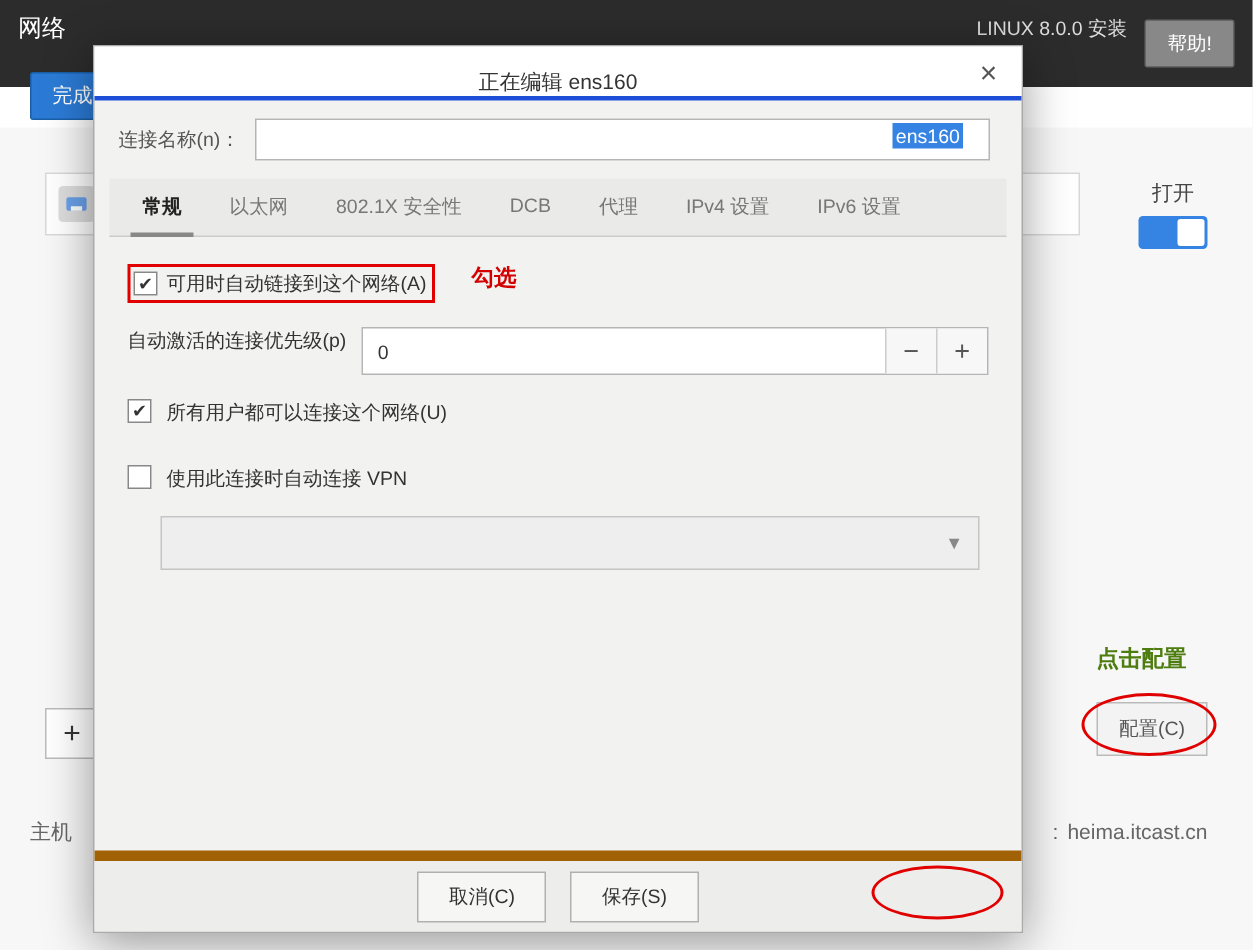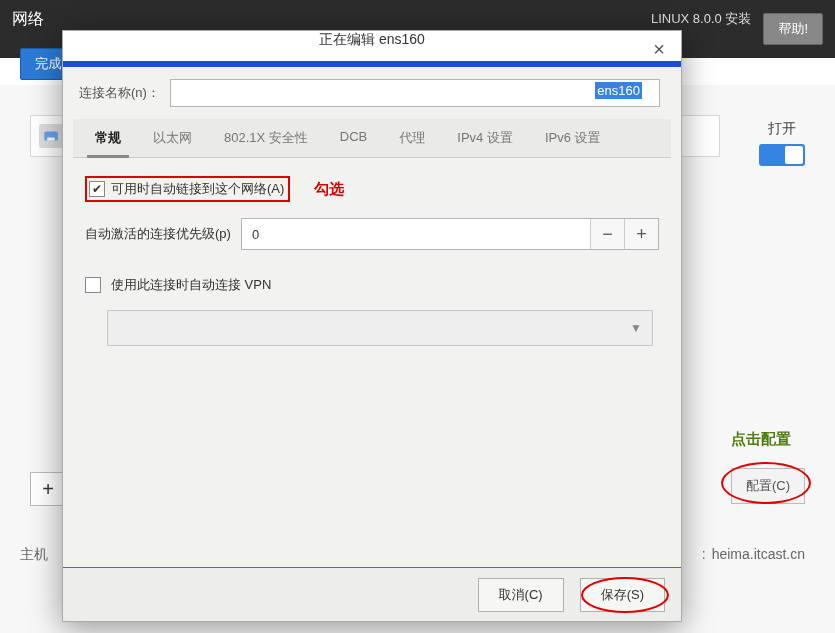--- a/index.html
+++ b/index.html
@@ -105,23 +105,23 @@
     width:620px; height:592px;
     background:#f2f2f0;
     border:1px solid #aaa;
     box-shadow: 0 6px 30px rgba(0,0,0,.4);
     z-index: 10;
     display:flex; flex-direction:column;
   }
   .dialog-titlebar {
     background:#fff;
     height:36px;
-    display:flex; align-items:flex-start; justify-content:center;
+    display:flex; align-items:flex-end; justify-content:center;
     position:relative;
-    border-bottom:6px solid #1d4ed8;
+    border-bottom:3px solid #1d4ed8;
   }
   .dialog-title { font-weight:500; font-size:14px; }
   .dialog-close {
     position:absolute; right:10px; top:6px;
     font-size:20px; cursor:pointer; color:#555; background:none; border:none;
     width:24px; height:24px;
   }
   .dialog-body {
     flex:1; padding:12px 16px 0 16px; overflow:hidden; position:relative;
   }
@@ -152,21 +152,21 @@
   .tab.active {
     color:#222; font-weight:600;
   }
   .tab.active::after{
     content:""; position:absolute; left:8px; right:8px; bottom:-1px; height:3px; background:#888;
   }
 
   .tab-panel {
     padding:18px 6px 6px 6px;
   }
-  .form-row { display:flex; align-items:center; gap:10px; margin-bottom:16px; }
+  .form-row { display:flex; gap:10px; margin-bottom:16px; }
   .checkbox {
     width:16px; height:16px; border:1px solid #888; background:#fff;
     display:flex; align-items:center; justify-content:center;
   }
   .checkbox.checked::after{
     content:"✔"; font-size:12px; color:#333; line-height:1;
   }
   .red-box-autoconnect {
     border:2px solid #e00000; padding:2px 4px 2px 2px;
     display:inline-flex; align-items:center; gap:6px;
@@ -187,22 +187,22 @@
   }
 
   .combo {
     height:36px; border:1px solid #c5c5c5; background:#eee; width:100%;
     display:flex; align-items:center; justify-content:flex-end; padding:0 10px;
     color:#888;
   }
   .combo .caret { font-size:12px; }
 
   .dialog-footer {
-    height:54px; border-top:1px solid #a16207;
-    display:flex; align-items:center; justify-content:flex-end;
+    height:54px; border-top:7px solid #a16207;
+    display:flex; align-items:center; justify-content:center;
     padding:0 16px; gap:16px;
     background:#ededeb;
   }
   .dlg-btn {
     padding:7px 20px; border:1px solid #b0b0b0; background:#f6f6f4;
     font-size:13px; cursor:pointer; color:#333;
   }
   .ellipse-save {
     position:absolute; border:2px solid #e00000; border-radius:50%;
     width:88px; height:36px; pointer-events:none;
@@ -287,20 +287,24 @@
 
       <div class="form-row">
         <span>自动激活的连接优先级(p)</span>
         <div class="spinner">
           <div class="spinner-value">0</div>
           <div class="spinner-btn">−</div>
           <div class="spinner-btn">+</div>
         </div>
       </div>
 
+      <div class="form-row">
+        <span class="checkbox checked"></span>
+        <span>所有用户都可以连接这个网络(U)</span>
+      </div>
 
       <div style="height:10px"></div>
 
       <div class="form-row">
         <span class="checkbox"></span>
         <span>使用此连接时自动连接 VPN</span>
       </div>
 
       <div class="form-row" style="margin-left:22px; margin-right:6px;">
         <div class="combo">

